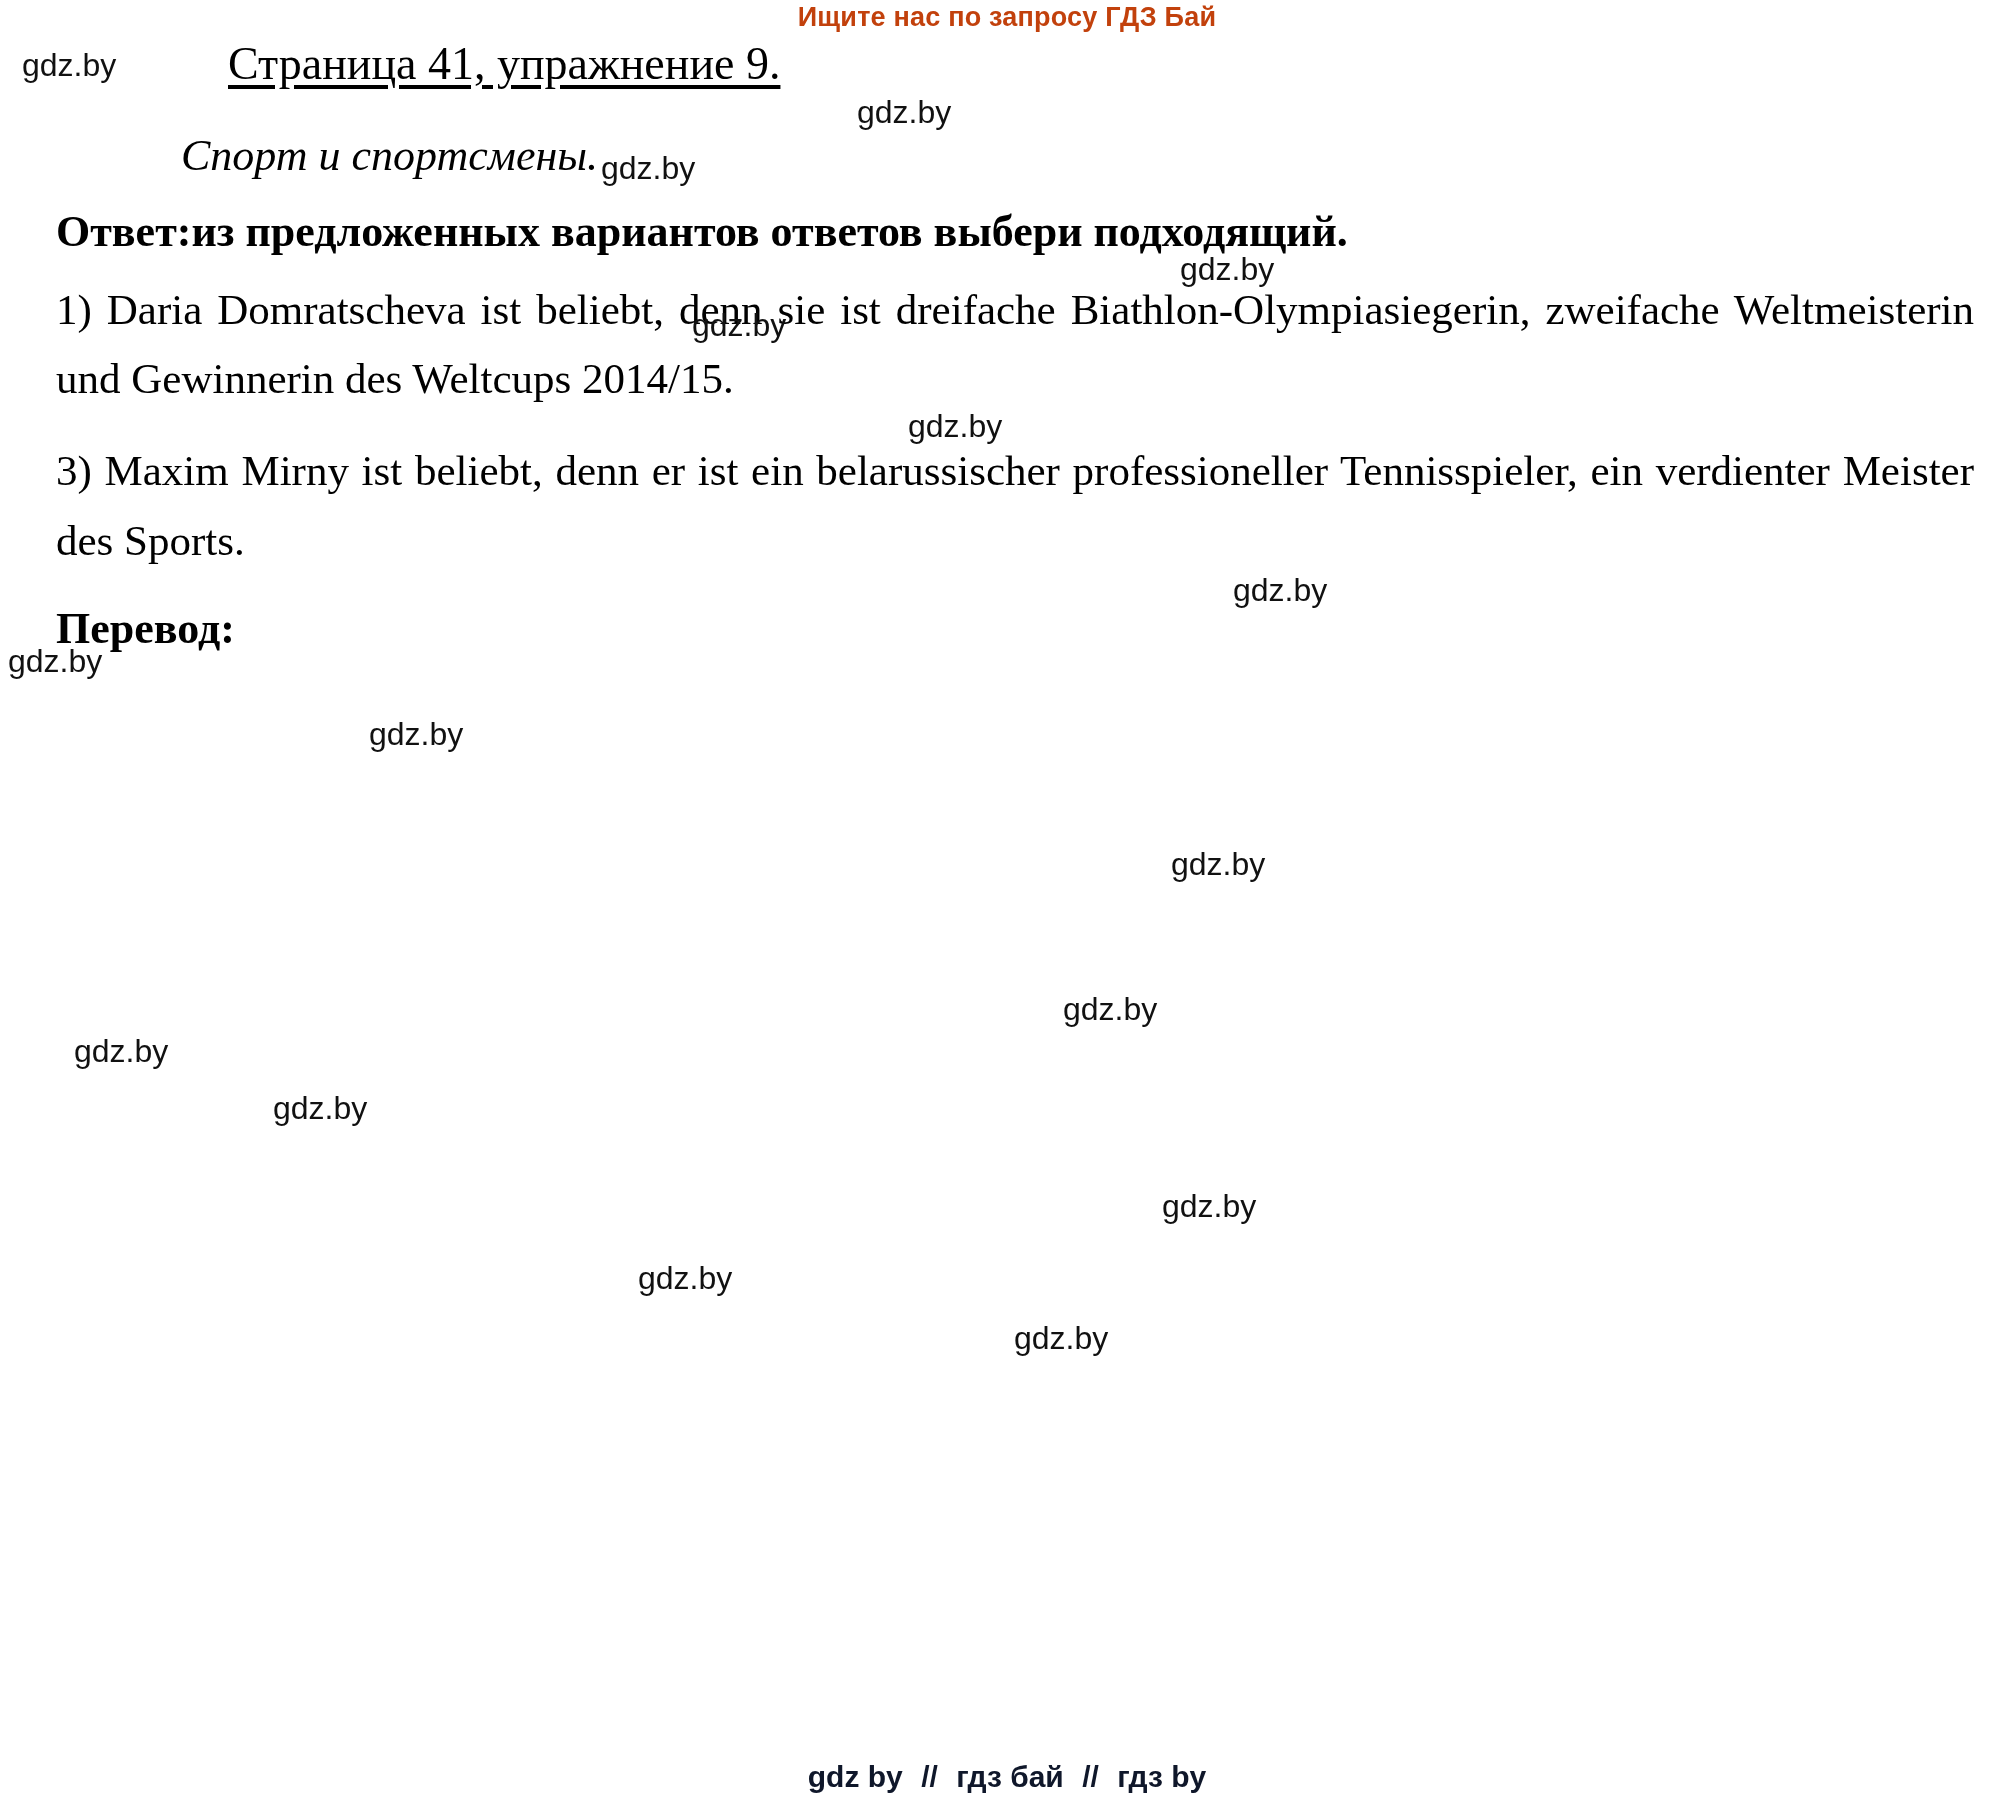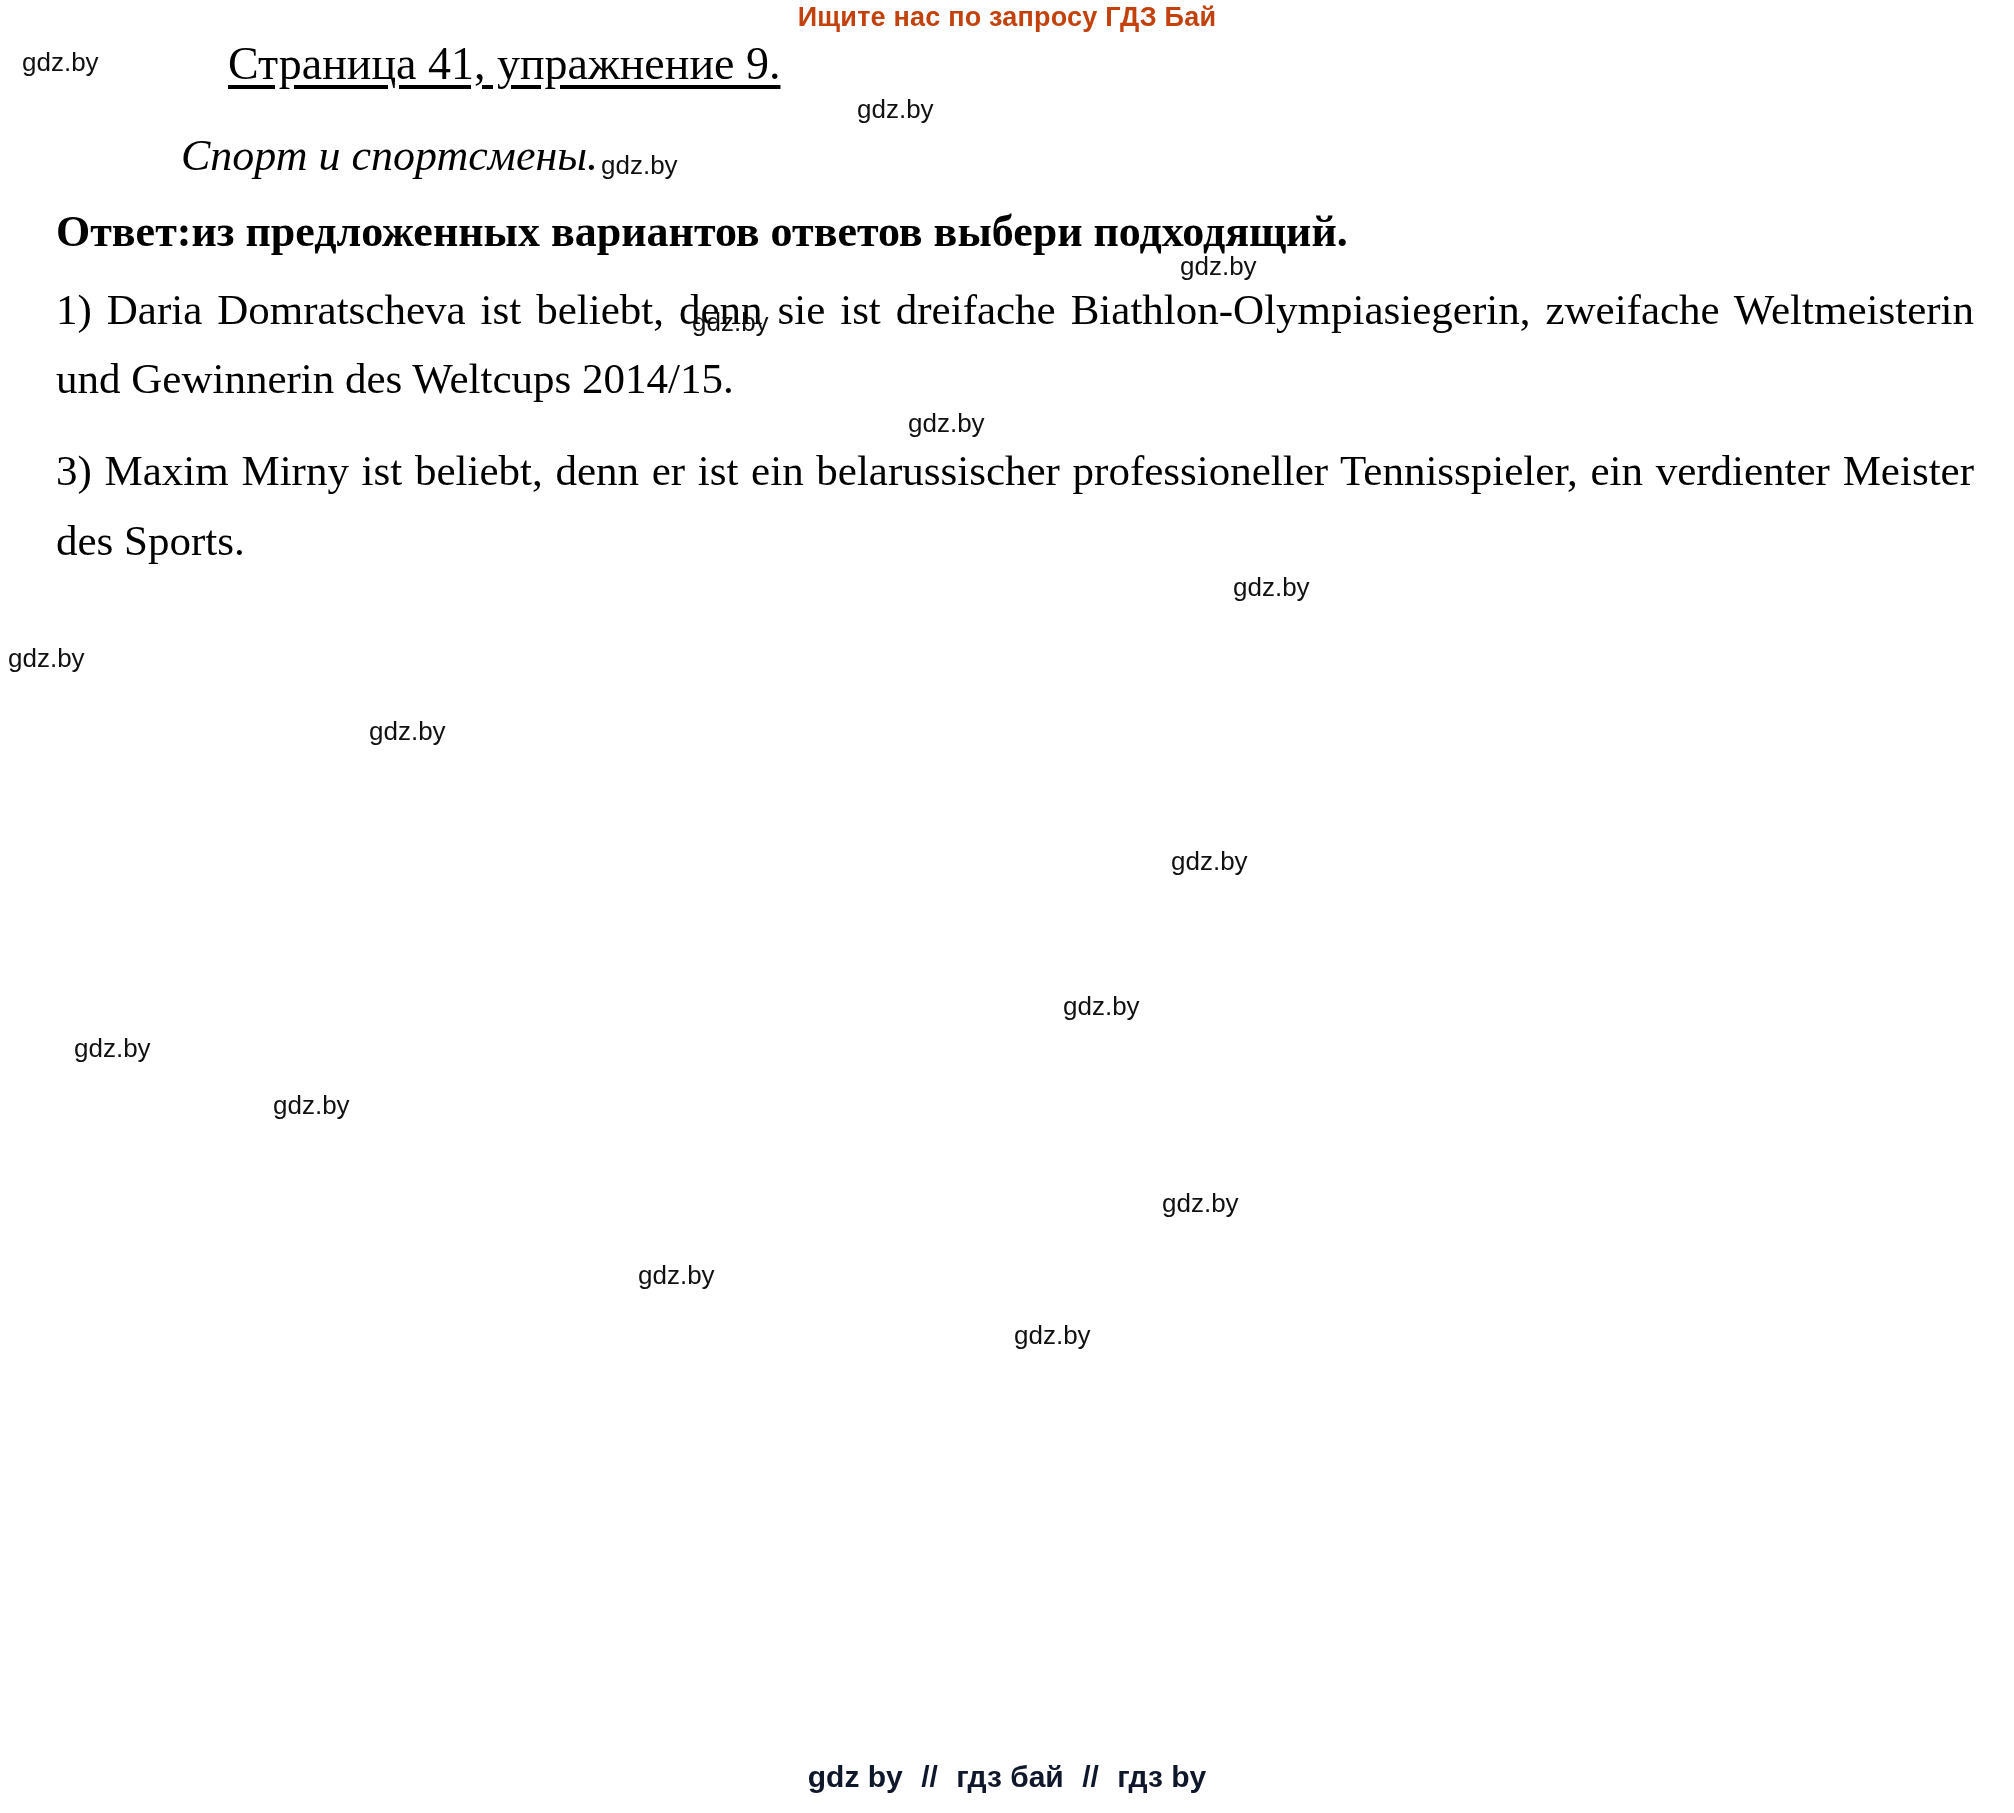--- a/index.html
+++ b/index.html
@@ -109,21 +109,21 @@
     line-height: 1.62;
     margin: 24px 0 0 0;
     text-align: justify;
     width: 1918px;
   }
 
   
   .wm {
     position: absolute;
     font-family: "Liberation Sans", "DejaVu Sans", sans-serif;
-    font-size: 26px;
+    font-size: 32px;
     color: #111111;
     white-space: nowrap;
     pointer-events: none;
   }
 
   
   .footer {
     position: absolute;
     left: 0;
     top: 1760px;
@@ -153,20 +153,21 @@
     <div class="subtitle-line">Спорт и спортсмены.</div>
 
 
     <div class="answer-heading">Ответ:из предложенных вариантов ответов выбери подходящий.</div>
 
     <div class="body-para p1">1) Daria Domratscheva ist beliebt, denn sie ist dreifache Biathlon-Olympiasiegerin, zweifache Weltmeisterin und Gewinnerin des Weltcups 2014/15.</div>
 
 
     <div class="body-para p3">3) Maxim Mirny ist beliebt, denn er ist ein belarussischer professioneller Tennisspieler, ein verdienter Meister des Sports.</div>
 
+    <div class="translate-heading">Перевод:</div>
 
 
   </div>
 
   <div id="watermark-layer">
       <span class="wm" style="left: 22px; top: 47px;">gdz.by</span>
       <span class="wm" style="left: 857px; top: 94px;">gdz.by</span>
       <span class="wm" style="left: 601px; top: 150px;">gdz.by</span>
       <span class="wm" style="left: 1180px; top: 251px;">gdz.by</span>
       <span class="wm" style="left: 692px; top: 307px;">gdz.by</span>

